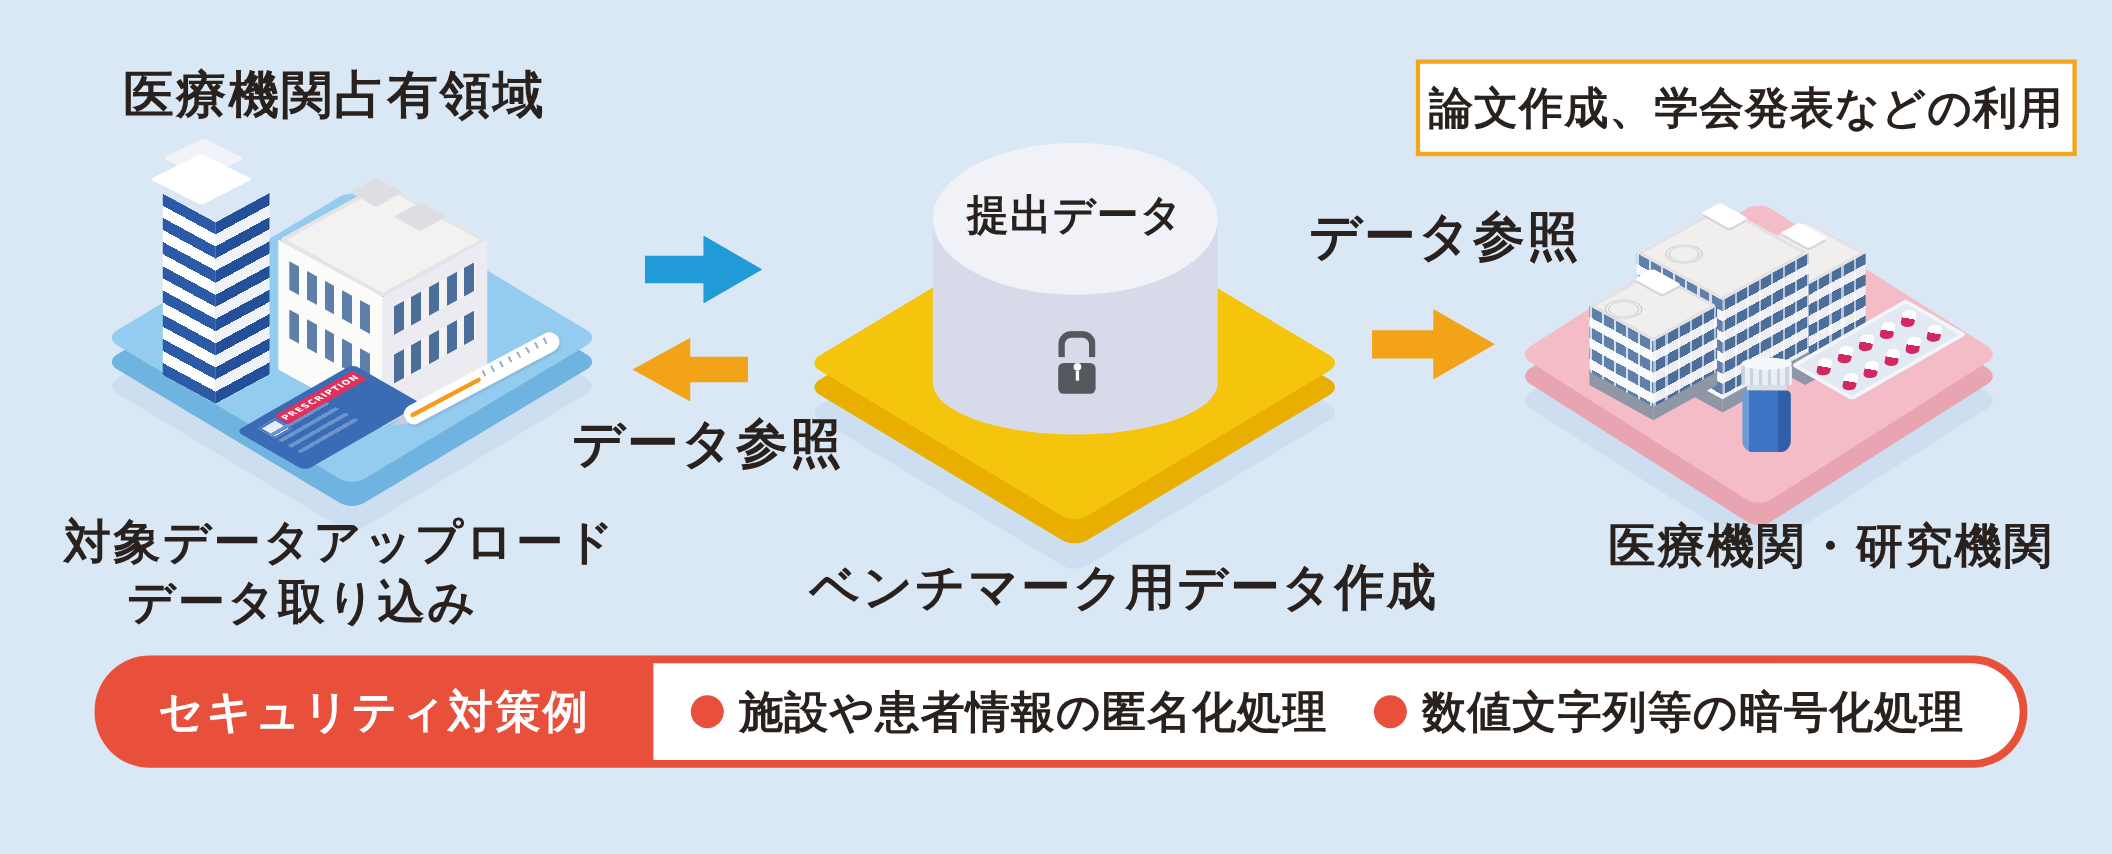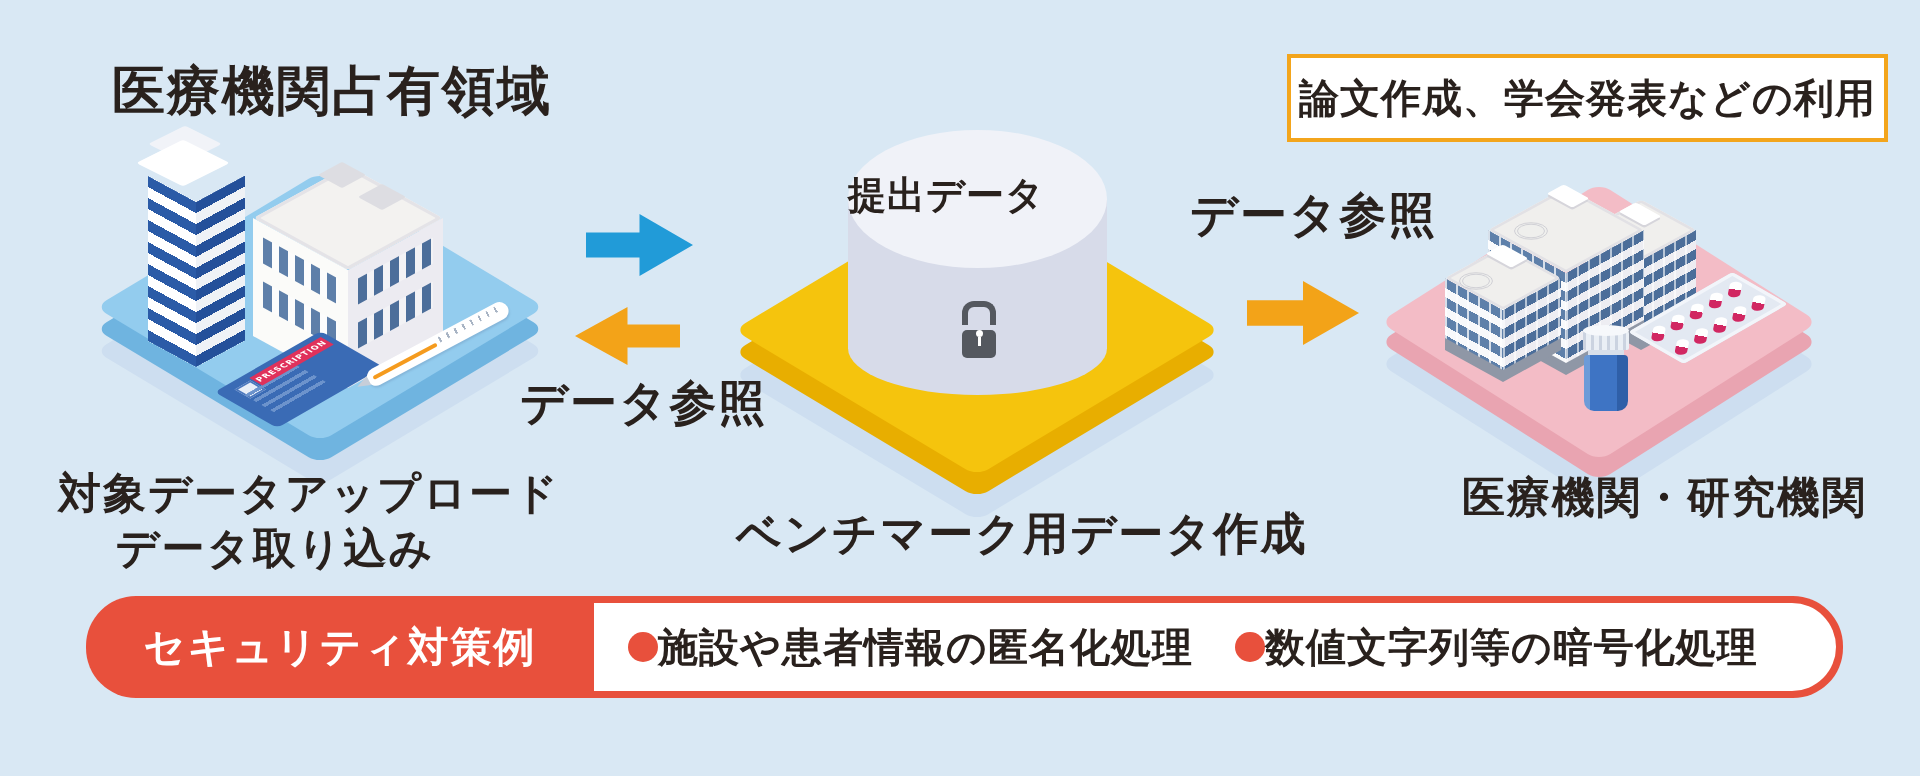--- a/index.html
+++ b/index.html
@@ -26,51 +26,51 @@
   
   .arrow{position:absolute;clip-path:polygon(0 30%,50% 30%,50% 0,100% 50%,50% 100%,50% 70%,0 70%);}
   .arrow-blue{left:586px;top:214px;width:107px;height:62px;background:#219BD8;}
   .arrow-orange-left{left:575px;top:307px;width:105px;height:58px;background:#F3A318;transform:scaleX(-1);}
   .arrow-orange-right{left:1247px;top:281px;width:112px;height:64px;background:#F3A318;}
 
   
   .cyl-body{position:absolute;left:848px;top:200px;width:259px;height:195px;background:#D7DBE9;
             border-radius:0 0 50% 50% / 0 0 24% 24%;}
   .cyl-top{position:absolute;left:848px;top:130px;width:259px;height:138px;border-radius:50%;background:#F0F2F8;}
-  .t-cyl{left:848px;top:170px;width:259px;text-align:left;font-size:38px;letter-spacing:1px;}
+  .t-cyl{left:848px;top:170px;width:259px;text-align:center;font-size:38px;letter-spacing:1px;}
 
   
   .lock{position:absolute;left:962px;top:301px;width:34px;}
   .lock-shackle{width:22px;height:18px;margin:0 auto;border:6px solid #54585F;border-bottom:none;
                 border-radius:12px 12px 0 0;}
   .lock-body{width:34px;height:28px;background:#54585F;border-radius:5px;}
   .lock-hole{width:7px;height:7px;border-radius:50%;background:#FFF;margin:5px auto 0;}
   .lock-stem{width:3px;height:9px;background:#FFF;margin:0 auto;}
 
   
-  .title-left{left:112px;top:56px;font-size:53px;}
+  .title-left{left:112px;top:56px;font-size:46px;}
   .t-anon{left:545px;top:138px;font-size:47px;}
   .t-ref{left:520px;top:372px;font-size:47px;}
   .t-stat{left:1190px;top:184px;font-size:47px;}
   .caption-left{left:58px;top:466px;width:434px;text-align:center;font-size:43px;line-height:55px;}
   .caption-center{left:736px;top:504px;width:520px;text-align:center;font-size:45px;}
   .caption-right{left:1462px;top:470px;width:400px;text-align:center;font-size:43px;line-height:55px;}
 
   
   .note-box{position:absolute;left:1287px;top:54px;width:601px;height:88px;background:#FFF;
             border:4px solid #F3A51C;box-sizing:border-box;display:flex;align-items:center;justify-content:center;
             font-size:40px;font-weight:bold;letter-spacing:1px;}
 
   
   .banner{position:absolute;left:86px;top:596px;width:1757px;height:102px;background:#E8503C;border-radius:50px;}
   .banner-label{position:absolute;left:0;top:0;width:508px;height:100%;display:flex;align-items:center;
                 justify-content:center;color:#FFF;font-size:41px;font-weight:bold;letter-spacing:2px;}
   .banner-white{position:absolute;left:508px;top:7px;right:7px;bottom:7px;background:#FFF;
                 border-radius:0 44px 44px 0;display:flex;align-items:center;gap:42px;padding-left:34px;box-sizing:border-box;}
-  .bullet-item{display:flex;align-items:center;font-size:40px;font-weight:bold;letter-spacing:1px;}
+  .bullet-item{display:flex;align-items:center;gap:14px;font-size:40px;font-weight:bold;letter-spacing:1px;}
   .bullet-dot{width:30px;height:30px;border-radius:50%;background:#E8503C;flex:none;}
 
   
   .bldg-tower{position:absolute;left:148px;top:124px;width:97px;height:230px;}
   .tcap2{position:absolute;left:11px;top:-6px;width:52px;height:52px;transform:scaleY(.5) rotate(45deg);background:#F1F3F8;border-radius:4px;}
   .tcap1{position:absolute;left:2px;top:6px;width:66px;height:66px;transform:scaleY(.5) rotate(45deg);background:#FFF;border-radius:4px;}
   .tface-l{position:absolute;left:0;top:52px;width:48px;height:165px;transform:skewY(28.5deg);transform-origin:0 0;
            background:repeating-linear-gradient(180deg,#2B5BA7 0 11px,#FFF 11px 22px);}
   .tface-r{position:absolute;left:48px;top:78px;width:49px;height:165px;transform:skewY(-28.5deg);transform-origin:0 0;
            background:repeating-linear-gradient(180deg,#24509A 0 11px,#EFF2F6 11px 22px);}

